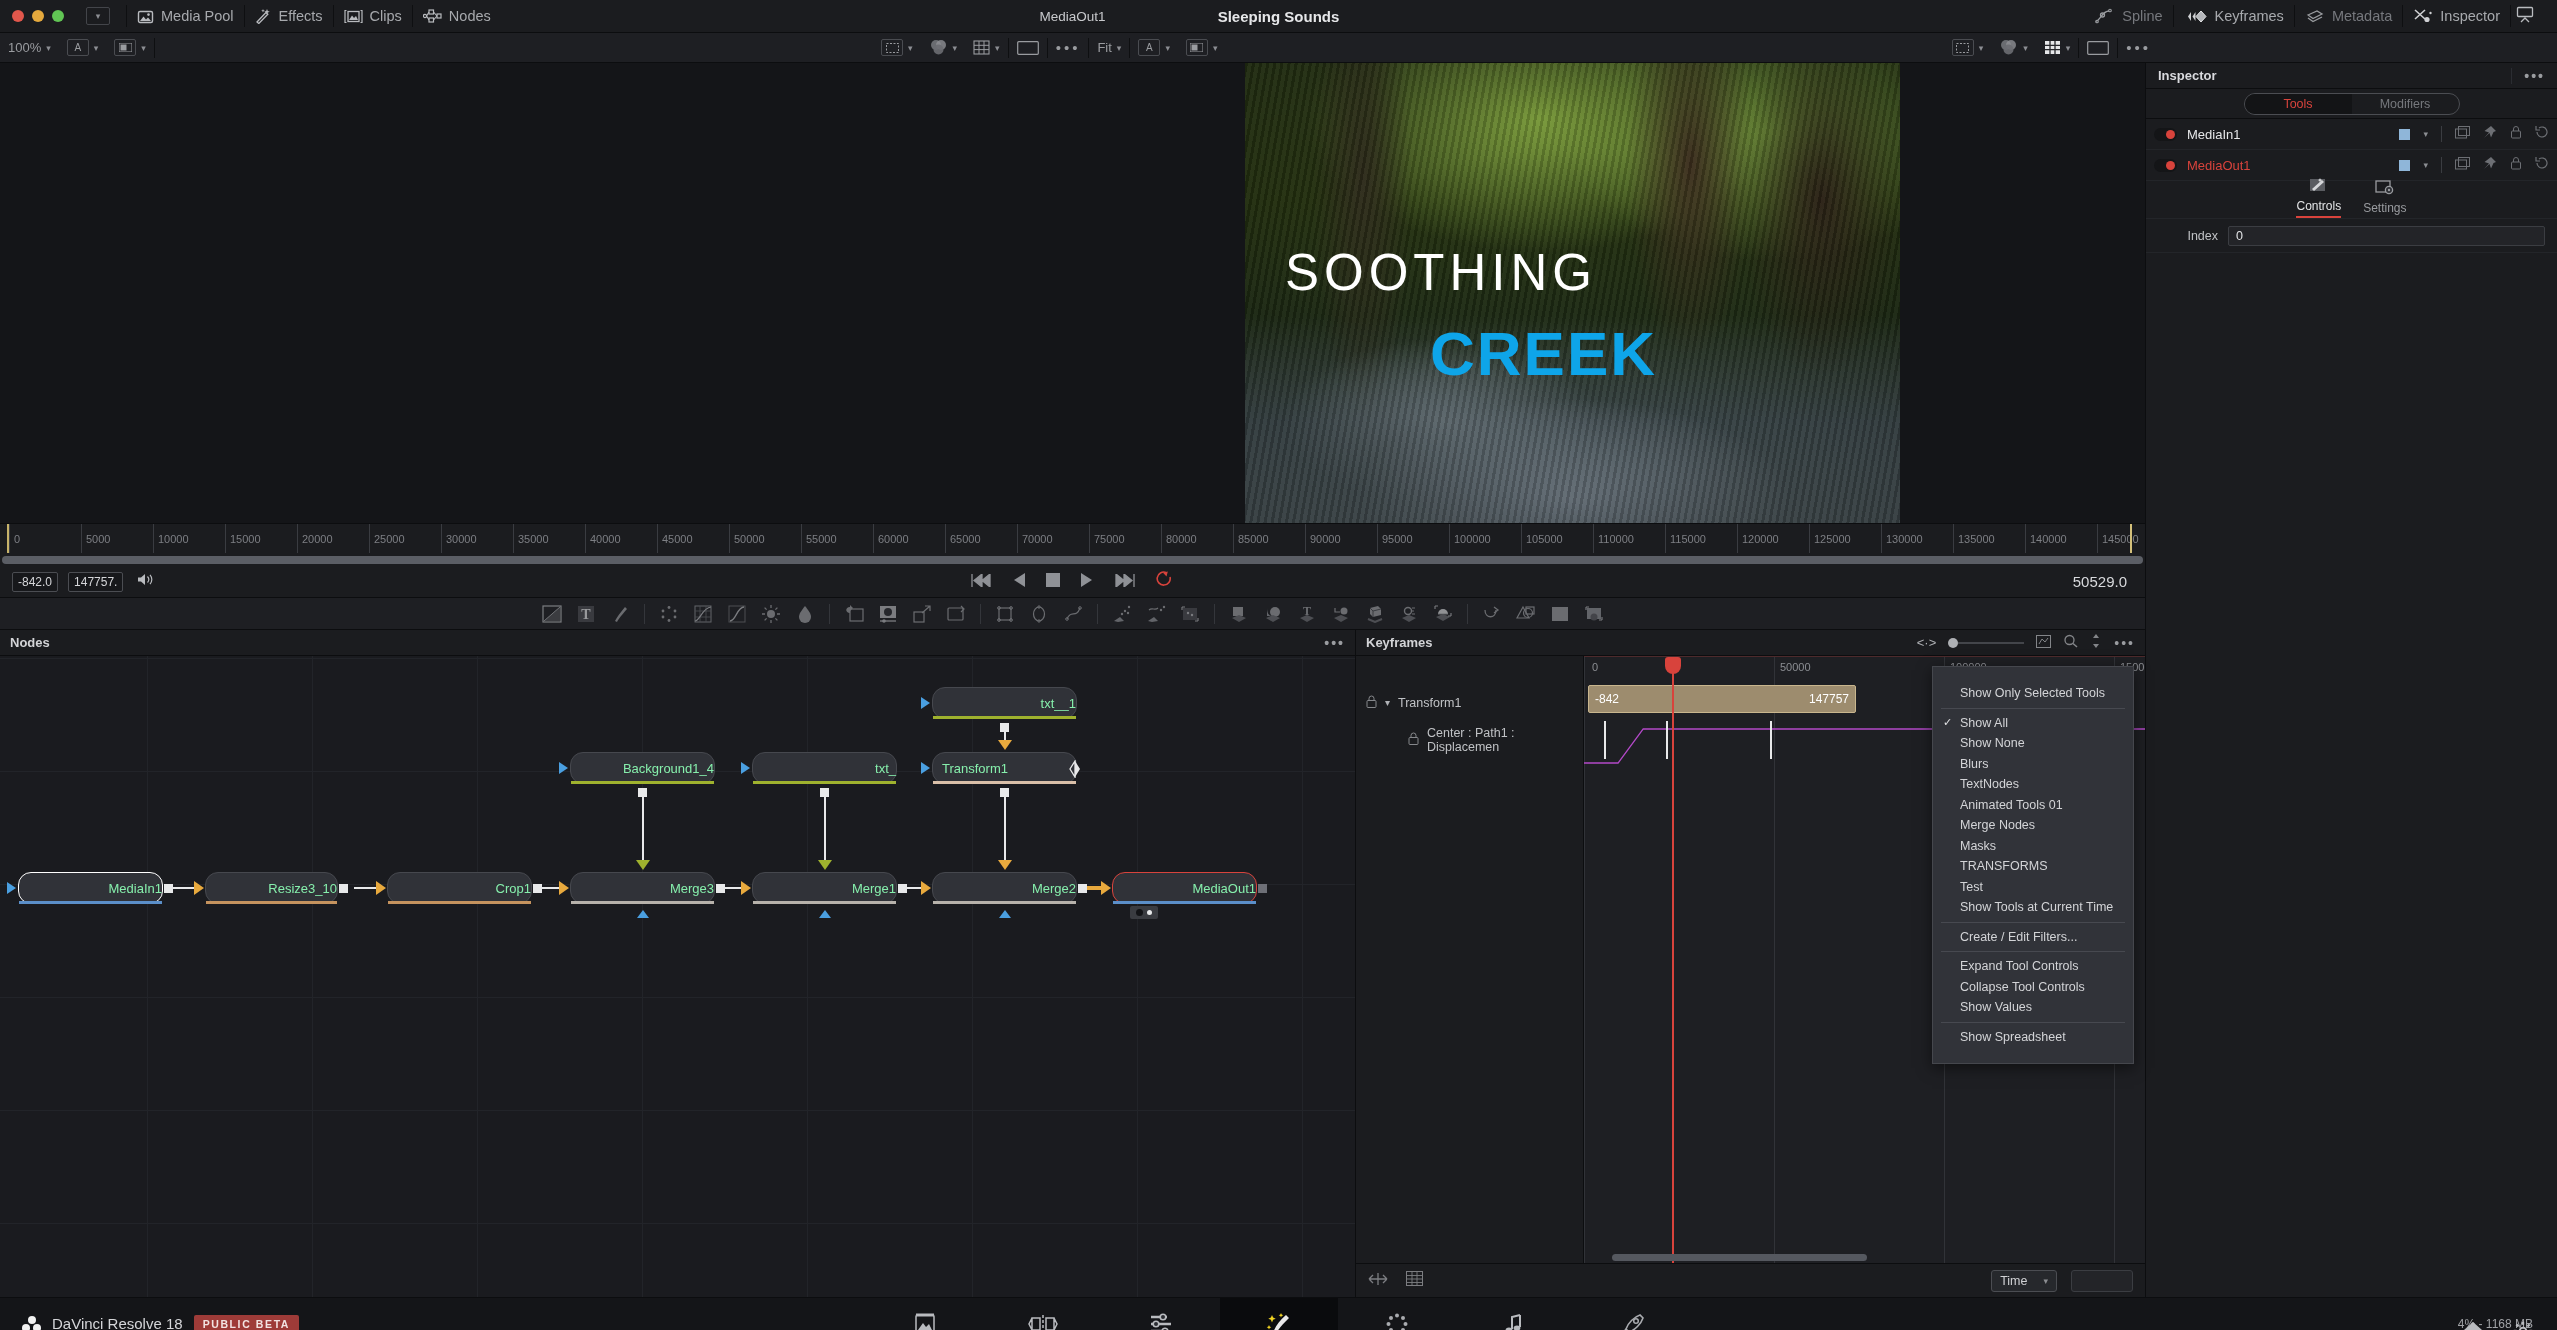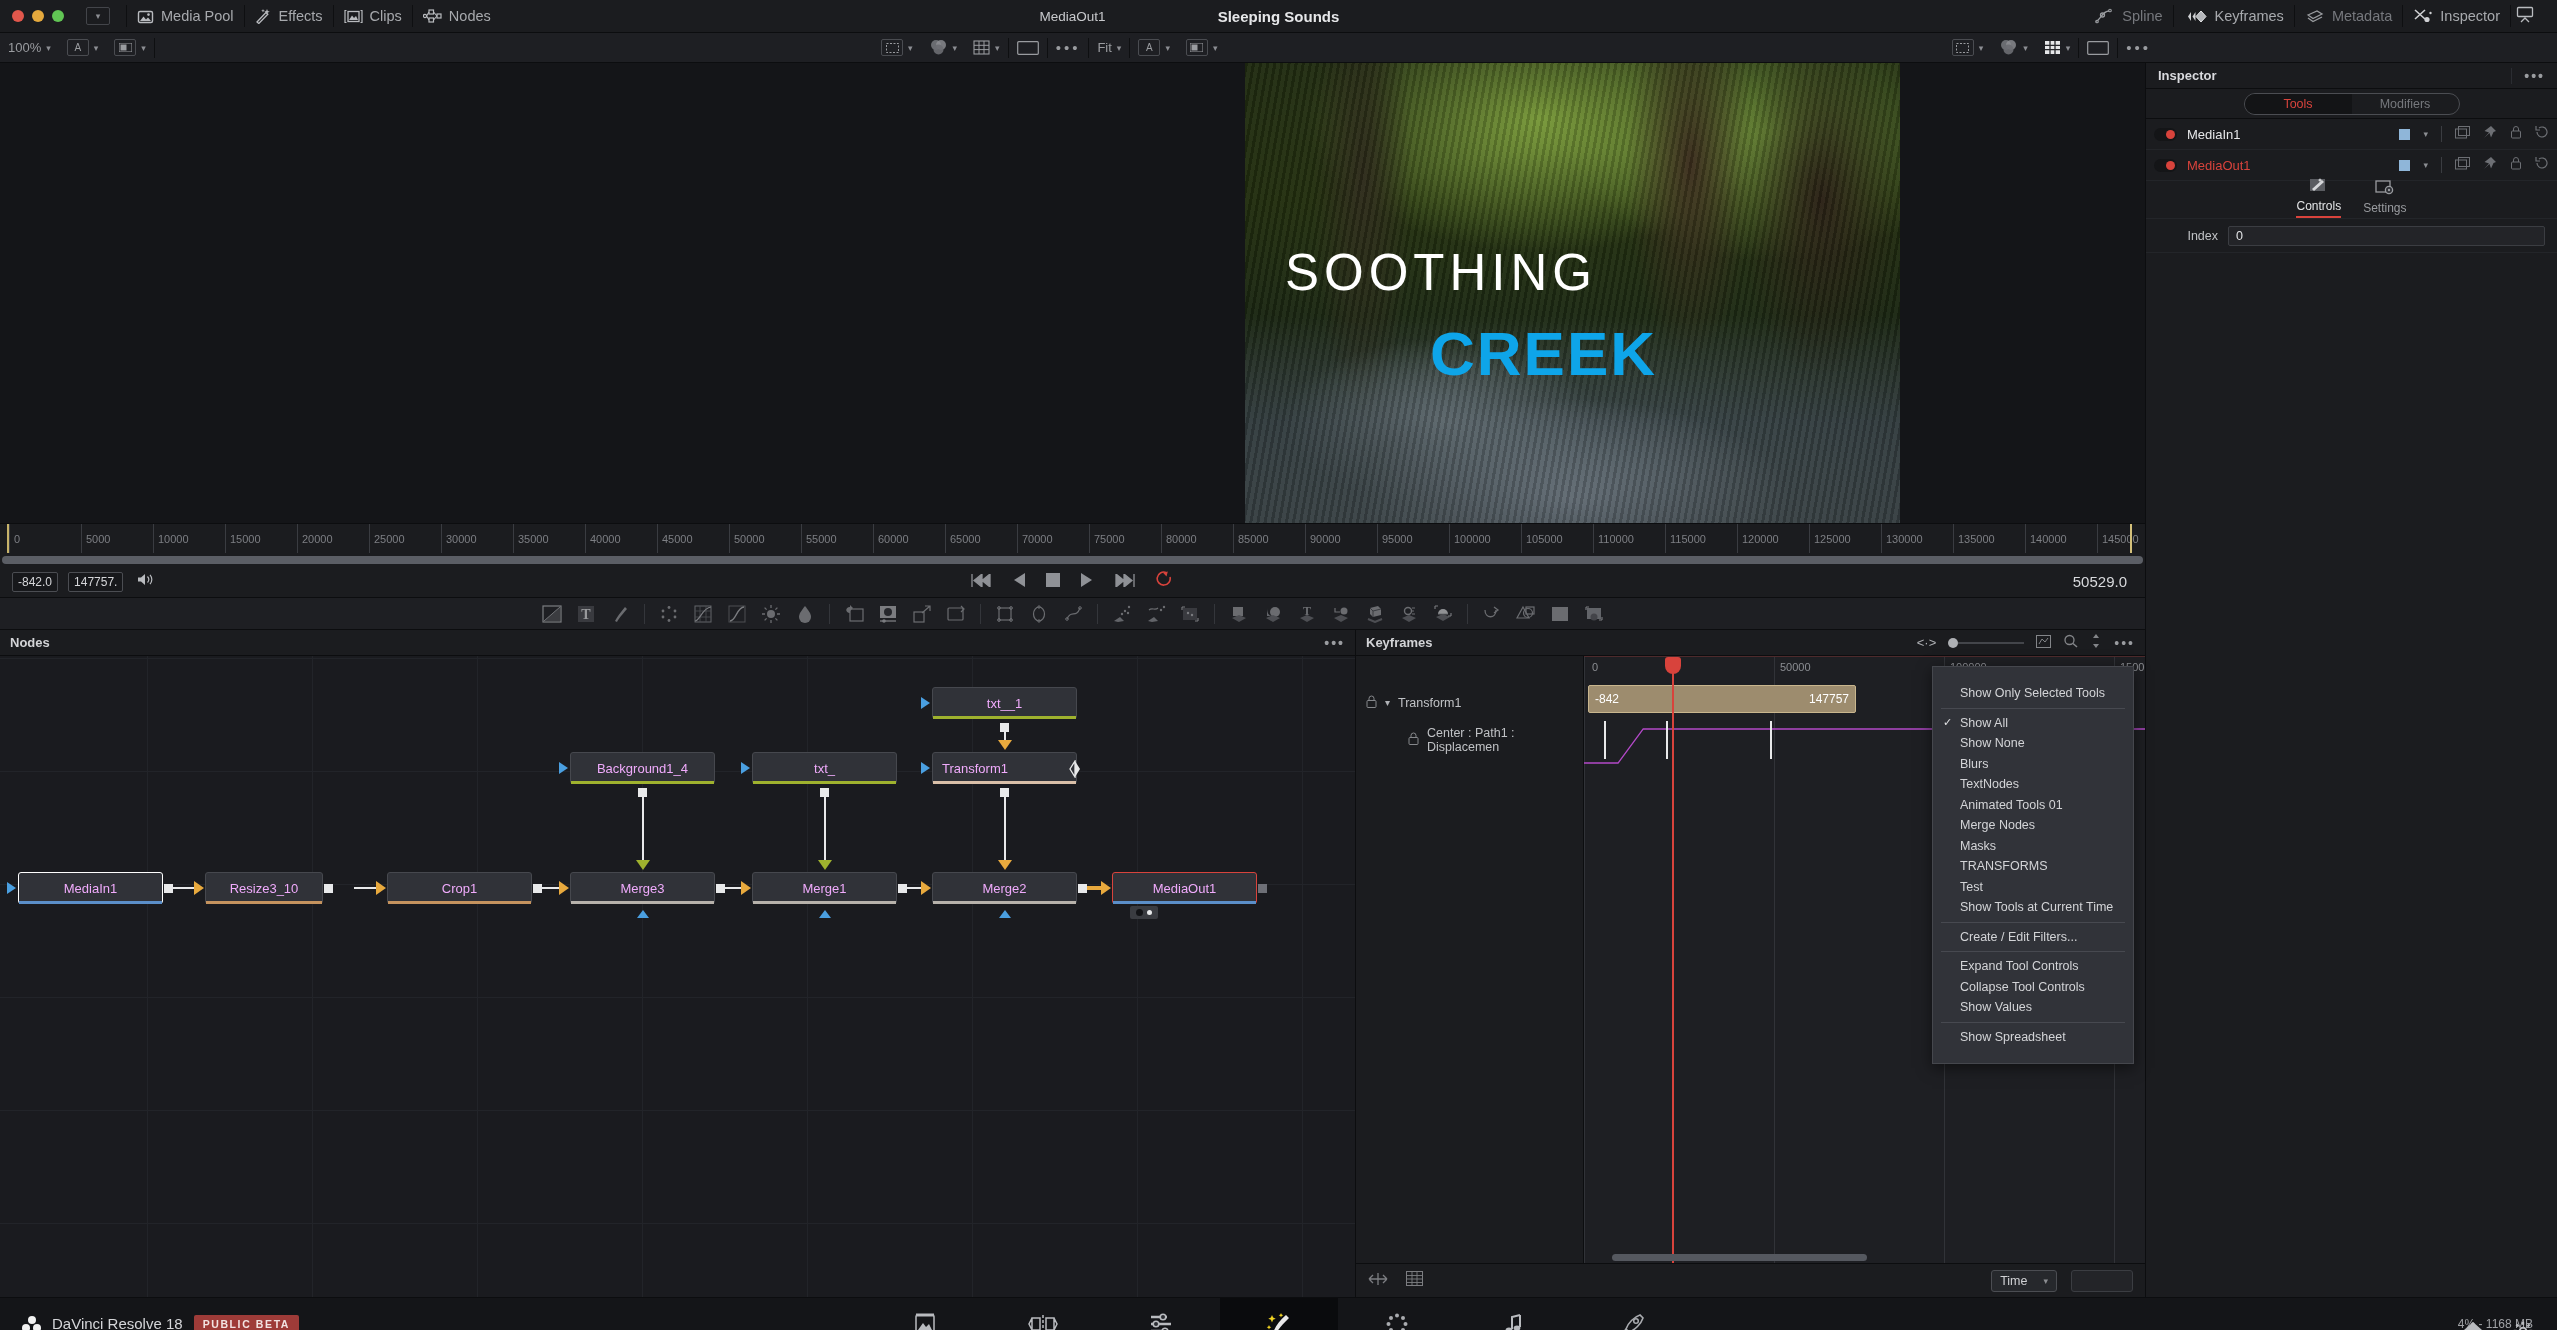--- a/index.html
+++ b/index.html
@@ -100,22 +100,22 @@
 
   .panel-header { height:26px; background:#1b1c1f; display:flex; align-items:center; padding:0 10px;
                   font-size:13px; color:#d3d4d7; font-weight:bold; border-bottom:1px solid #0c0d0f; }
   .panel-header .dots { margin-left:auto; letter-spacing:2px; color:#9a9ca0; font-size:14px; }
 
   
   #nodegraph { flex:1; position:relative; overflow:hidden;
     background-color:#1a1b1f;
     background-image: linear-gradient(#222429 1px, transparent 1px), linear-gradient(90deg, #222429 1px, transparent 1px);
     background-size:165px 113px; background-position:-18px 2px; }
-  .node { position:absolute; height:32px; background:#303238; border:1px solid #46484e; border-radius:3px;
-          display:flex; align-items:center; justify-content:center; font-size:13px; color:#f0abfc; }
+  .node { position:absolute; height:32px; background:#303238; border:1px solid #46484e; border-radius:13px;
+          display:flex; align-items:center; justify-content:flex-end; font-size:13px; color:#86efac; }
   .node .bar { position:absolute; left:0; right:0; bottom:-1px; height:3px; }
   .node.sel { border:1px solid #fff; }
   .node.selred { border:1px solid #d8433c; }
   .inarrow { position:absolute; left:-12px; top:9px; width:0;height:0;
              border-top:6px solid transparent;border-bottom:6px solid transparent;border-left:9px solid #4a9fe0; }
   .outsq { position:absolute; right:-11px; top:11px; width:9px;height:9px;background:#e8e9ea; }
   .outsq.grey { background:#6e7077; }
   .botsq { position:absolute; left:50%; margin-left:-5px; bottom:-14px; width:9px;height:9px;background:#e8e9ea; }
   .blue-tri-up { position:absolute; left:50%; margin-left:-6px; bottom:-15px; width:0;height:0;
         border-left:6px solid transparent;border-right:6px solid transparent;border-bottom:8px solid #4a9fe0; }
@@ -755,21 +755,21 @@
             <div class="wire v" style="left: 1004px; top: 132px; height: 74px;"></div>
             <div class="arrow-d" style="left: 998px; top: 204px; border-top-color: rgb(232, 169, 61);"></div>
             <div class="wire v" style="left: 1004px; top: 67px; height: 19px;"></div>
             <div class="arrow-d" style="left: 998px; top: 84px; border-top-color: rgb(232, 169, 61);"></div>
             <div class="node sel" style="left: 18px; width: 145px; top: 216px;">
               <span>MediaIn1</span>
               <div class="bar" style="background: rgb(91, 143, 201);"></div>
               <div class="inarrow"></div>
               <div class="outsq"></div>
             </div>
-            <div class="node" style="left: 205px; width: 118px; top: 216px;">
+            <div class="node" style="left: 205px; width: 133px; top: 216px;">
               <span>Resize3_10</span>
               <div class="bar" style="background: rgb(197, 147, 94);"></div>
               <div class="outsq"></div>
             </div>
             <div class="node" style="left: 387px; width: 145px; top: 216px;">
               <span>Crop1</span>
               <div class="bar" style="background: rgb(197, 147, 94);"></div>
               <div class="outsq"></div>
             </div>
             <div class="node" style="left: 570px; width: 145px; top: 216px;">

